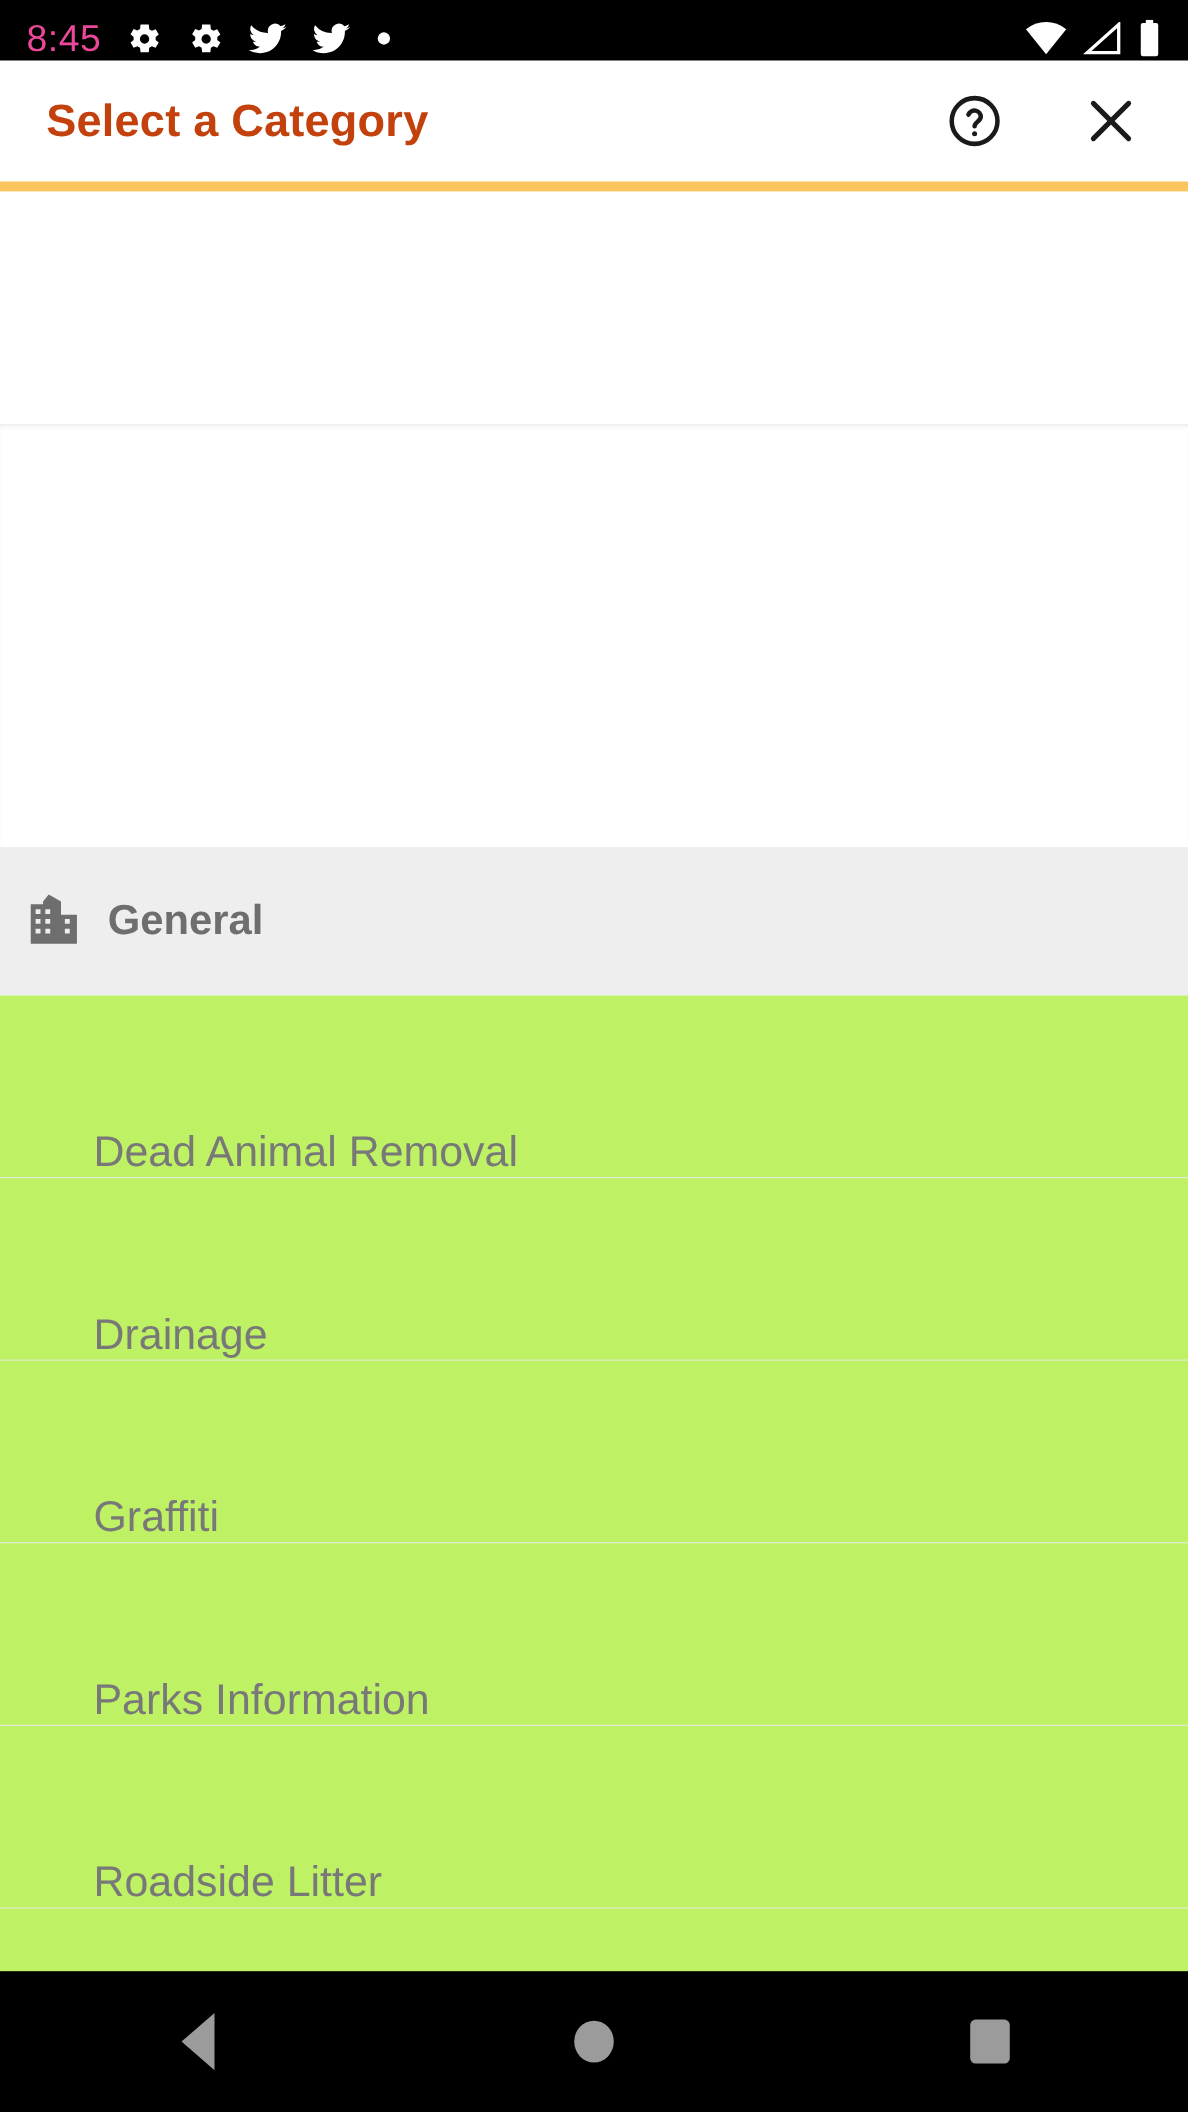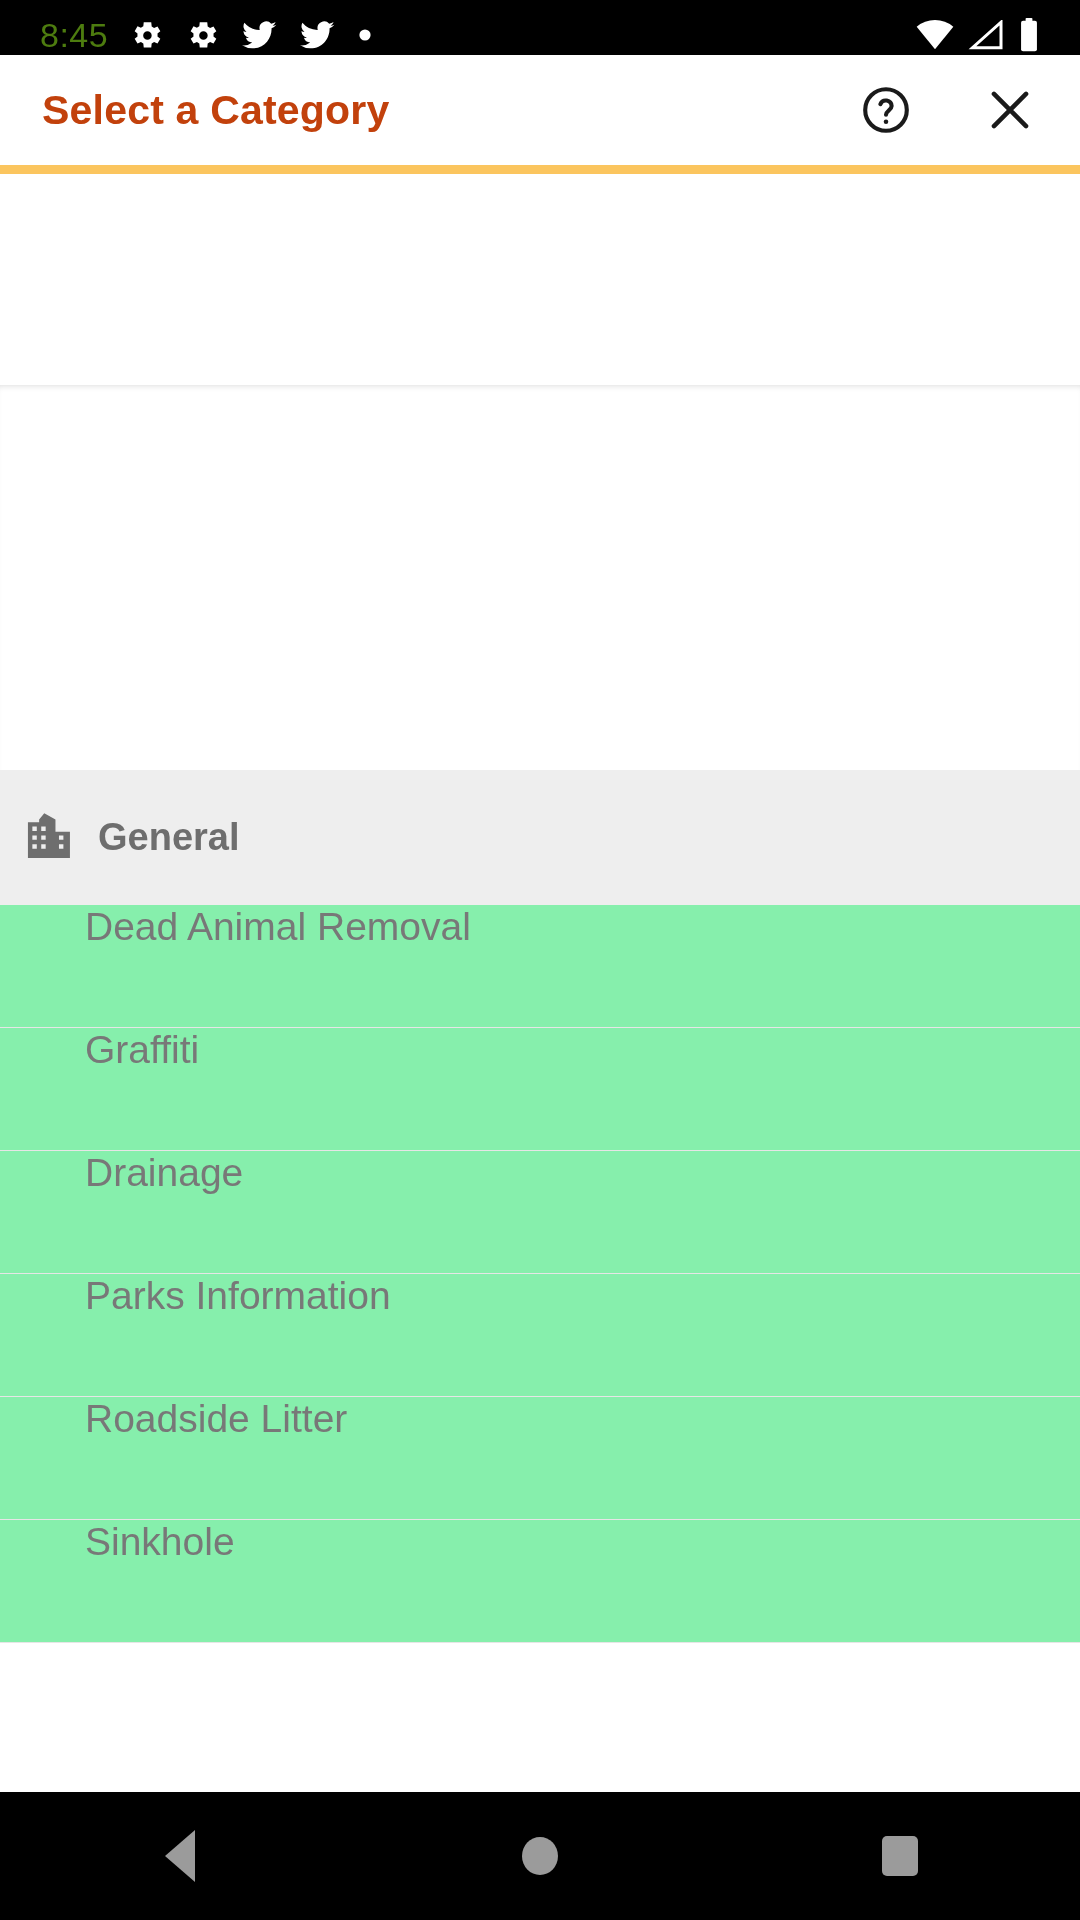--- a/index.html
+++ b/index.html
@@ -7,22 +7,22 @@
     width:1080px; height:1920px;
     background:#ffffff;
     font-family:"Liberation Sans", sans-serif;
     overflow:hidden;
   }
   #screen { position:relative; width:1080px; height:1920px; background:#fff; }
 
   
   .status-bar {
     position:absolute; top:0; left:0; width:1080px; height:69px;
-    background:#000; color:#4d7c0f;
-    display:flex; align-items:center; padding:0 40px;
+    background:#000; color:#ec4899;
+    display:flex; align-items:center; padding:0 24px;
   }
   .status-left { display:flex; align-items:center; gap:22px; }
   .status-time { font-size:34px; letter-spacing:0.5px; line-height:1; }
   .status-right { margin-left:auto; display:flex; align-items:center; gap:14px; }
   .si { display:block; }
 
   
   .header {
     position:absolute; top:55px; left:0; width:1080px; height:110px;
     background:#fff; display:flex; align-items:center; padding:0 42px;
@@ -69,22 +69,22 @@
 
   
   .group-header {
     position:absolute; top:770px; left:0; width:1080px; height:135px;
     background:#eeeeee; display:flex; align-items:center; padding:0 20px;
   }
   .group-label { font-size:38px; font-weight:bold; color:#6e6e6e; margin-left:22px; }
 
   .category-list { position:absolute; top:905px; left:0; width:1080px; }
   .category-item {
-    width:1080px; height:123px; background:#86efac;
-    display:flex; align-items:flex-start; padding:0 85px;
+    width:1080px; height:166px; background:#bef264;
+    display:flex; align-items:flex-end; padding:0 85px;
     border-bottom:1px solid #e6e6e6;
   }
   .category-label { font-size:39px; color:#787878; }
 
   
   .nav-bar {
     position:absolute; bottom:0; left:0; width:1080px; height:128px;
     background:#000; display:flex; align-items:center;
   }
   .nav-btn { flex:1; display:flex; align-items:center; justify-content:center; }
@@ -166,24 +166,24 @@
       <path d="M10.4 1.4L8.2 4.1v1.1H3.4v15.4h18V9.3h-6.2V4.1zM5.3 7.1h1.9V9H5.3zm3.8 0H11V9H9.1zm-3.8 3.8h1.9v1.9H5.3zm3.8 0H11v1.9H9.1zm-3.8 3.8h1.9v1.9H5.3zm3.8 0H11v1.9H9.1zm7.6-3.8h1.9v1.9h-1.9zm0 3.8h1.9v1.9h-1.9z"></path>
     </svg>
     <span class="group-label">General</span>
   </div>
 
   <div class="category-list">
     <div class="category-item">
       <span class="category-label">Dead Animal Removal</span>
     </div>
     <div class="category-item">
+      <span class="category-label">Drainage</span>
+    </div>
+    <div class="category-item">
       <span class="category-label">Graffiti</span>
-    </div>
-    <div class="category-item">
-      <span class="category-label">Drainage</span>
     </div>
     <div class="category-item">
       <span class="category-label">Parks Information</span>
     </div>
     <div class="category-item">
       <span class="category-label">Roadside Litter</span>
     </div>
     <div class="category-item">
       <span class="category-label">Sinkhole</span>
     </div>

